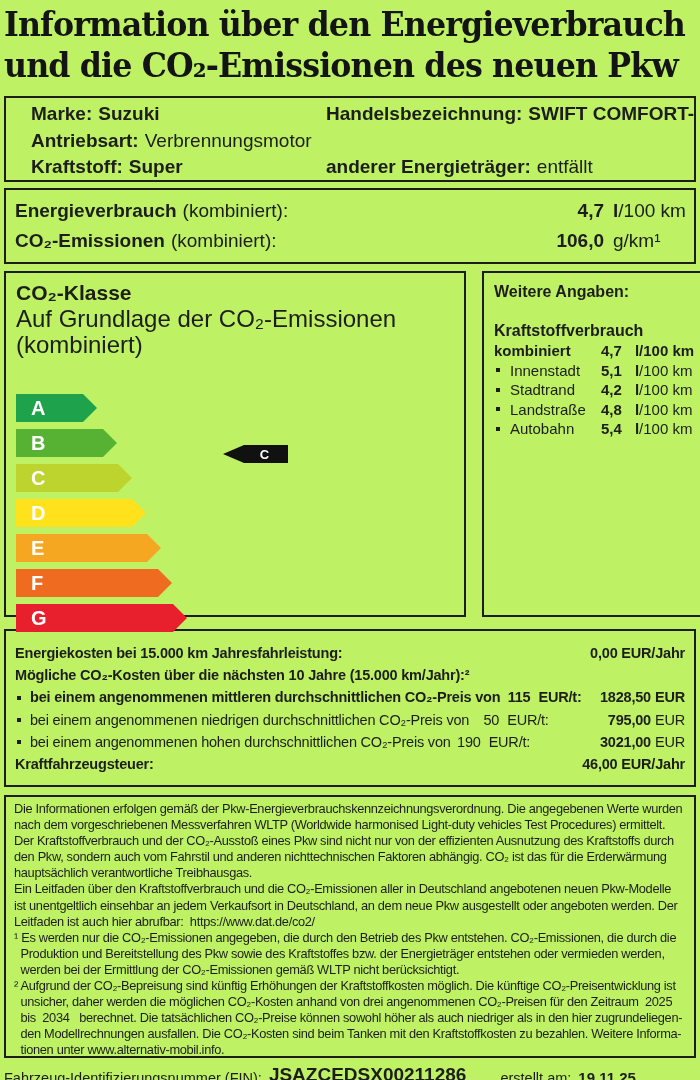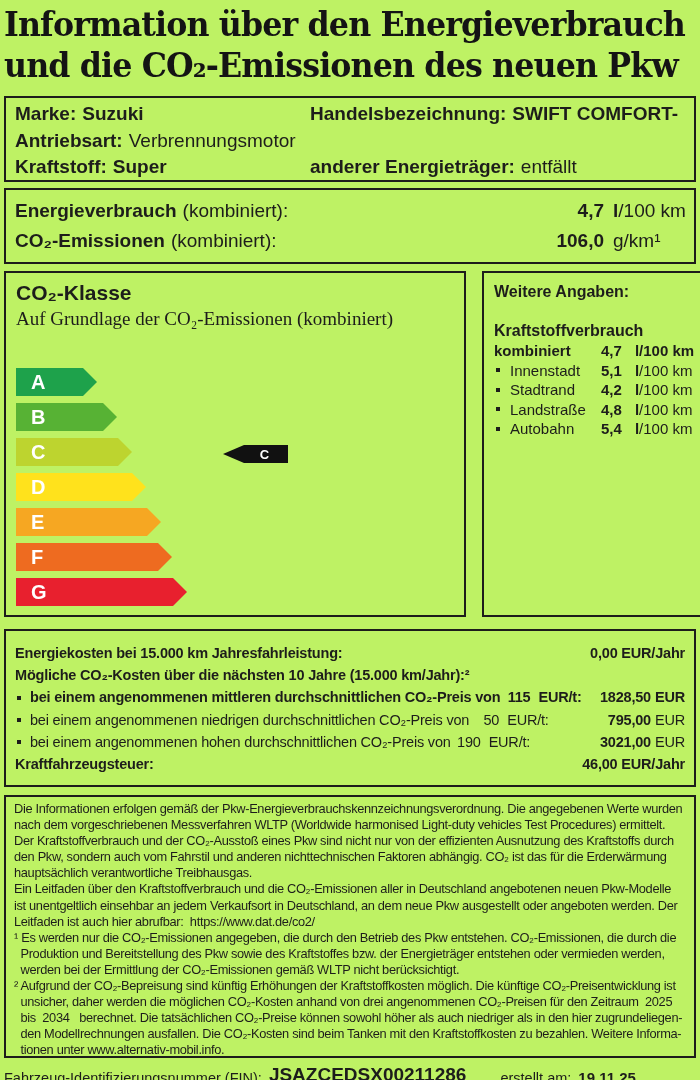--- a/index.html
+++ b/index.html
@@ -14,38 +14,38 @@
 
   
   .title{
     font-family:"DejaVu Serif",serif;font-weight:bold;color:#141414;
     font-size:33px;line-height:41px;letter-spacing:-0.9px;
     transform:scaleX(0.96);transform-origin:0 0;
     margin-top:4px;white-space:nowrap;
   }
 
   
-  .vehicle-box{margin-top:10px;height:86px;padding:3px 9px;font-size:19px;line-height:26.5px;}
+  .vehicle-box{margin-top:10px;height:86px;padding:3px 25px;font-size:19px;line-height:26.5px;}
   .vrow{display:flex;white-space:nowrap;}
   .vcell-left{width:295px;flex:none;}
   .vcell-right{flex:1;}
   .lbl{margin-right:6px;}
 
   
   .consumption-box{margin-top:6px;height:76px;padding:6px 9px;font-size:19px;line-height:30px;}
   .crow{display:flex;align-items:flex-end;white-space:nowrap;}
   .crow .lab{flex:1;}
   .crow .num{font-weight:bold;text-align:right;}
   .crow .unit{width:72px;margin-left:9px;}
 
   
   .class-row{display:flex;gap:16px;margin-top:7px;height:346px;}
   .class-box{width:462px;flex:none;position:relative;padding:6px 10px;}
   .class-heading{font-size:21px;font-weight:bold;line-height:27px;}
-  .class-sub{font-size:19px;line-height:26px;font-family:Liberation Serif, serif;}
+  .class-sub{font-size:24px;line-height:26px;}
   .arrows{margin-top:36px;}
   .arrow{
     height:28px;margin-bottom:7px;display:flex;align-items:center;
     clip-path:polygon(0 0,calc(100% - 14px) 0,100% 50%,calc(100% - 14px) 100%,0 100%);
   }
   .arrow-letter{color:#fff;font-weight:bold;font-size:20px;padding-left:15px;}
   .marker{
     position:absolute;left:217px;top:172px;width:65px;height:18px;background:#111;
     clip-path:polygon(0 50%,21px 0,100% 0,100% 100%,21px 100%);
     color:#fff;font-size:13px;font-weight:bold;

